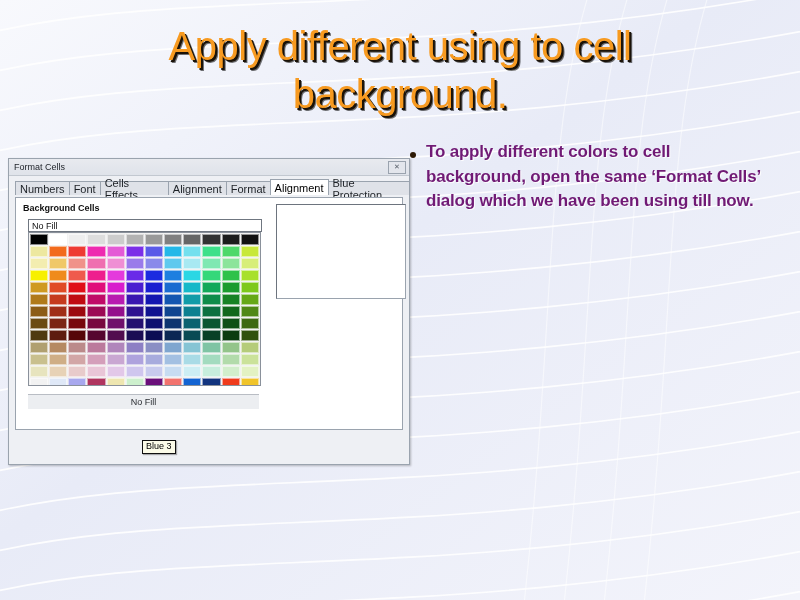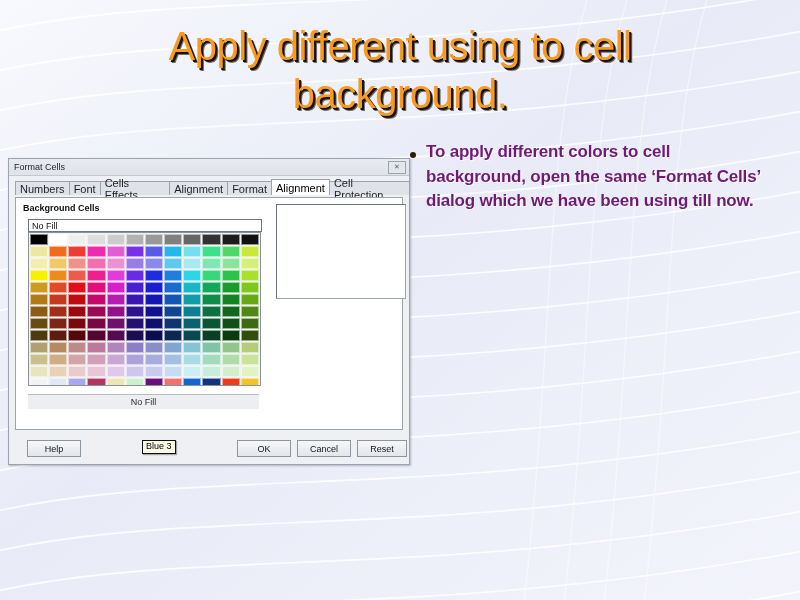--- a/index.html
+++ b/index.html
@@ -152,21 +152,21 @@
     <span id="close-btn">✕</span>
   </div>
 
   <div id="tabstrip">
       <div class="tab">Numbers</div>
       <div class="tab">Font</div>
       <div class="tab">Cells Effects</div>
       <div class="tab">Alignment</div>
       <div class="tab">Format</div>
       <div class="tab active">Alignment</div>
-      <div class="tab">Cell Protection</div>
+      <div class="tab">Blue Protection</div>
     </div>
 
   <div id="tabpanel">
     <div id="bg-color-label">Background Cells</div>
 
     <div id="nofill-input">No Fill</div>
 
     <div id="palette-wrap">
       <div id="palette">
           <div class="sw" style="background: rgb(0, 0, 0);"></div>
@@ -328,19 +328,13 @@
         </div>
     </div>
 
     <div id="palette-status">No Fill</div>
 
     <div id="preview" style="background: rgb(255, 255, 255);"></div>
   </div>
 
   <div id="tooltip">Blue 3</div>
 
-  <div id="buttonbar">
-    <div class="btn" id="btn-help">Help</div>
-    <div class="btn" id="btn-ok">OK</div>
-    <div class="btn" id="btn-cancel">Cancel</div>
-    <div class="btn" id="btn-reset">Reset</div>
-  </div>
 </div>
 
 </body></html>

